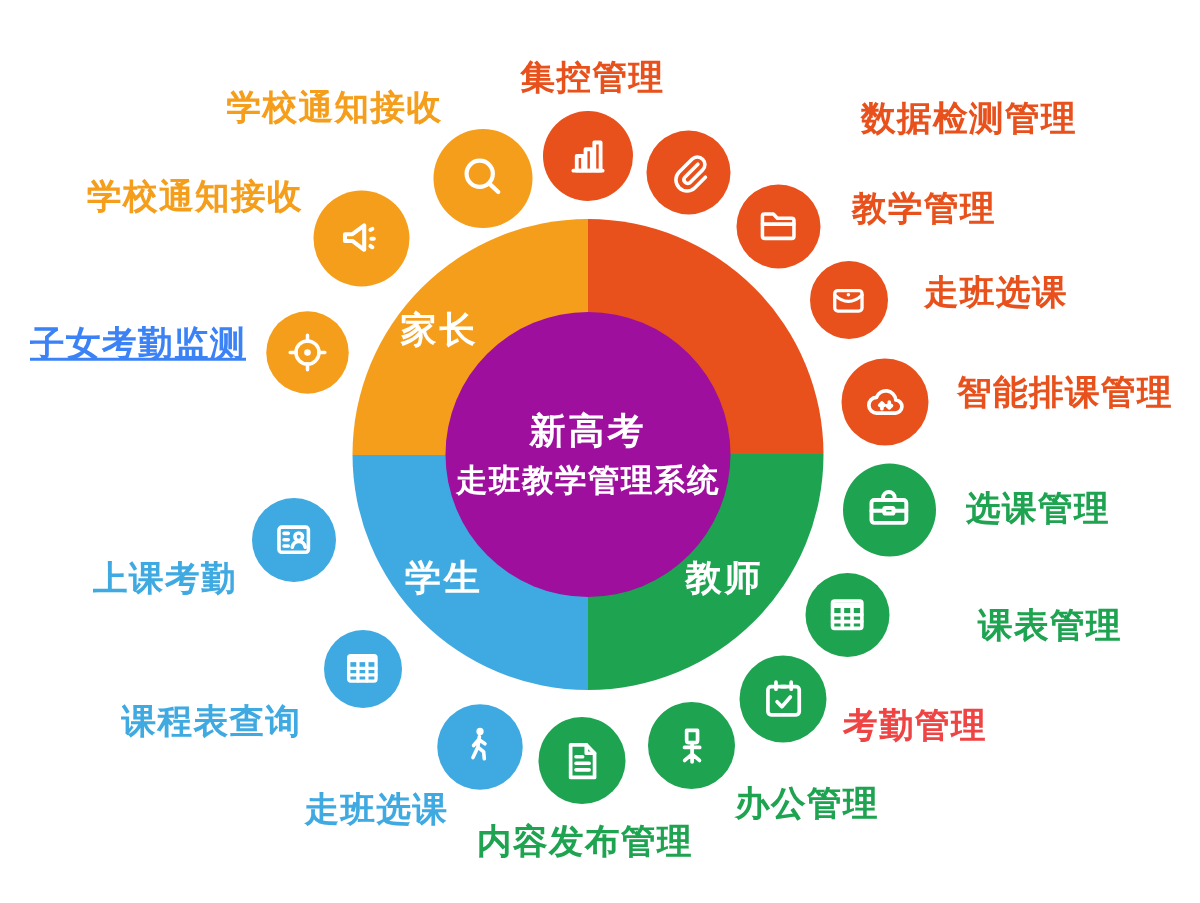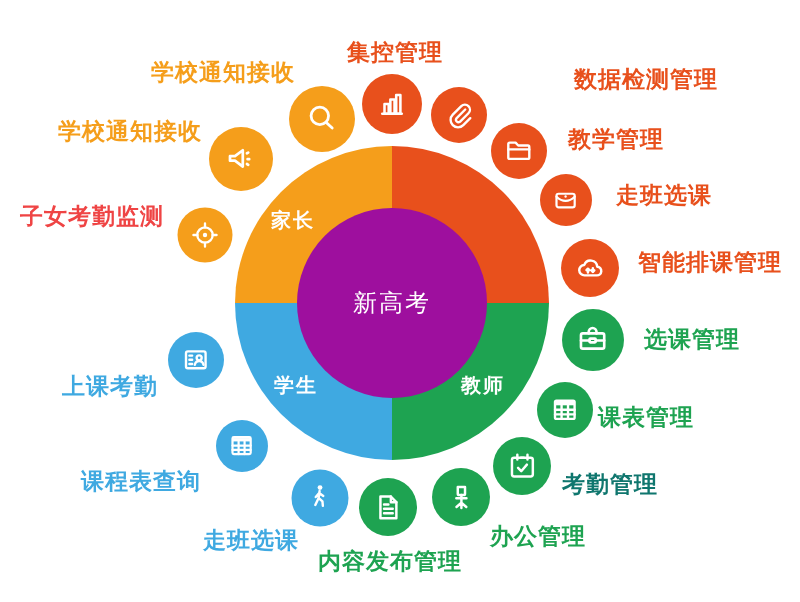--- a/index.html
+++ b/index.html
@@ -4,45 +4,46 @@
 <style>
   html,body{margin:0;padding:0;background:#fff;}
   .stage{
     position:relative;width:800px;height:602px;background:#fff;overflow:hidden;
     font-family:"DejaVu Sans","Liberation Sans",sans-serif;
   }
   .wheel{position:absolute;border-radius:50%;}
   .hub{
     position:absolute;border-radius:50%;
     display:flex;flex-direction:column;align-items:center;justify-content:center;
-    color:#fff;font-weight:400;text-align:center;line-height:1.25;
+    color:#fff;font-weight:700;text-align:center;line-height:1.25;
   }
   .hub-line1{font-size:24px;letter-spacing:2px;}
   .hub-line2{font-size:21px;margin-top:5px;letter-spacing:1px;}
   .qlabel{
     position:absolute;transform:translate(-50%,-50%);
-    color:#fff;font-weight:700;font-size:20px;white-space:nowrap;letter-spacing:2px;
+    color:#fff;font-weight:700;font-size:24px;white-space:nowrap;letter-spacing:2px;
   }
   .sat{
     position:absolute;border-radius:50%;transform:translate(-50%,-50%);
     display:flex;align-items:center;justify-content:center;
   }
   .sat svg{width:60%;height:60%;display:block;}
   .slabel{
     position:absolute;transform:translate(-50%,-50%);
     font-weight:700;font-size:23px;white-space:nowrap;letter-spacing:1px;
   }
 </style>
 </head>
 <body>
 
 <div class="stage">
   <div class="wheel" id="wheel" style="left: 235px; top: 146px; height: 314px; width: 314px; background: conic-gradient(rgb(232, 80, 28) 0deg, rgb(232, 80, 28) 25%, rgb(30, 163, 81) 25%, rgb(30, 163, 81) 50%, rgb(63, 169, 225) 50%, rgb(63, 169, 225) 75%, rgb(245, 158, 27) 75%, rgb(245, 158, 27) 100%);"></div>
   <div class="hub" id="hub" style="left: 297px; top: 208px; height: 190px; width: 190px; background: rgb(158, 15, 158);">
     <div class="hub-line1">新高考</div>
+    <div class="hub-line2">走班教学管理系统</div>
   </div>
   <div id="satellites">
       <div class="sat" style="left: 392px; top: 104px; height: 60px; width: 60px; background: rgb(232, 80, 28);">
         <span style="display: flex; width: 100%; height: 100%; align-items: center; justify-content: center;">
           <svg viewBox="0 0 24 24" fill="none" stroke="#fff" stroke-width="1.7" stroke-linecap="round" stroke-linejoin="round">
             <path d="M5.5 18.5h13"></path>
             <rect x="7" y="12" width="2.8" height="6.5"></rect>
             <rect x="10.9" y="9" width="2.8" height="9.5"></rect>
             <rect x="14.8" y="6" width="2.8" height="12.5"></rect>
           </svg>
@@ -98,31 +99,31 @@
       <div class="slabel" style="left: 692px; top: 339px; color: rgb(30, 163, 81);">选课管理</div>
       <div class="sat" style="left: 565px; top: 410px; height: 56px; width: 56px; background: rgb(30, 163, 81);">
         <span style="display: flex; width: 100%; height: 100%; align-items: center; justify-content: center;">
           <svg viewBox="0 0 24 24" fill="none" stroke="#fff" stroke-width="1.7" stroke-linecap="round" stroke-linejoin="round">
             <rect x="5" y="5.5" width="14" height="13" rx="1"></rect>
             <path d="M5 8.8h14v-2.6h-14z" fill="#fff" stroke="none"></path>
             <path d="M5 12h14M5 15.3h14M9.7 8.8v9.7M14.3 8.8v9.7"></path>
           </svg>
         </span>
       </div>
-      <div class="slabel" style="left: 646px; top: 417px; color: rgb(30, 163, 81);">课表管理</div>
+      <div class="slabel" style="left: 700px; top: 417px; color: rgb(30, 163, 81);">课表管理</div>
       <div class="sat" style="left: 522px; top: 466px; height: 58px; width: 58px; background: rgb(30, 163, 81);">
         <span style="display: flex; width: 100%; height: 100%; align-items: center; justify-content: center;">
           <svg viewBox="0 0 24 24" fill="none" stroke="#fff" stroke-width="1.7" stroke-linecap="round" stroke-linejoin="round">
             <rect x="4.8" y="6" width="14.4" height="13" rx="1.5"></rect>
             <path d="M8.5 4v3.2M15.5 4v3.2M11 6h2"></path>
             <path d="M9 13l2.2 2.3 3.9-4.5"></path>
           </svg>
         </span>
       </div>
-      <div class="slabel" style="left: 610px; top: 484px; color: #0f766e;">考勤管理</div>
+      <div class="slabel" style="left: 610px; top: 484px; color: #ef4444;">考勤管理</div>
       <div class="sat" style="left: 461px; top: 497px; height: 58px; width: 58px; background: rgb(30, 163, 81);">
         <span style="display: flex; width: 100%; height: 100%; align-items: center; justify-content: center;">
           <svg viewBox="0 0 24 24" fill="none" stroke="#fff" stroke-width="1.7" stroke-linecap="round" stroke-linejoin="round">
             <path d="M9.5 4.8h5v4.6a1 1 0 0 1-1 1h-3a1 1 0 0 1-1-1z"></path>
             <path d="M12 10.4v2M8.5 12.6h7M12 12.6v3.1M12 15.7l-3.4 2.9M12 15.7l3.4 2.9M12 15.7v3.6"></path>
           </svg>
         </span>
       </div>
       <div class="slabel" style="left: 538px; top: 536px; color: rgb(30, 163, 81); text-align: center;">办公管理</div>
       <div class="sat" style="left: 388px; top: 507px; height: 58px; width: 58px; background: rgb(30, 163, 81);">
@@ -167,21 +168,21 @@
       <div class="slabel" style="left: 110px; top: 386px; color: rgb(63, 169, 225);">上课考勤</div>
       <div class="sat" style="left: 205px; top: 235px; height: 55px; width: 55px; background: rgb(245, 158, 27);">
         <span style="display: flex; width: 100%; height: 100%; align-items: center; justify-content: center;">
           <svg viewBox="0 0 24 24" fill="none" stroke="#fff" stroke-width="1.7" stroke-linecap="round" stroke-linejoin="round">
             <circle cx="12" cy="12" r="5.6"></circle>
             <circle cx="12" cy="12" r="1.6" fill="#fff" stroke="none"></circle>
             <path d="M12 3.6v2.9M12 17.5v2.9M3.6 12h2.9M17.5 12h2.9"></path>
           </svg>
         </span>
       </div>
-      <div class="slabel" style="left: 92px; top: 216px; color: #ef4444;">子女考勤监测</div>
+      <div class="slabel" style="left: 92px; top: 229px; color: #3b82f6; text-decoration: underline;">子女考勤监测</div>
       <div class="sat" style="left: 241px; top: 159px; height: 64px; width: 64px; background: rgb(245, 158, 27);">
         <span style="display: flex; width: 100%; height: 100%; align-items: center; justify-content: center;">
           <svg viewBox="0 0 24 24" fill="none" stroke="#fff" stroke-width="1.7" stroke-linecap="round" stroke-linejoin="round">
             <path d="M5 10.1h3.1L13 6.4v10.2l-4.9-3.7H5z"></path>
             <path d="M15.6 8.3l.8-.4M16 12h1M15.6 15l.8.5"></path>
           </svg>
         </span>
       </div>
       <div class="slabel" style="left: 130px; top: 131px; color: rgb(245, 158, 27);">学校通知接收</div>
       <div class="sat" style="left: 322px; top: 119px; height: 66px; width: 66px; background: rgb(245, 158, 27);">

